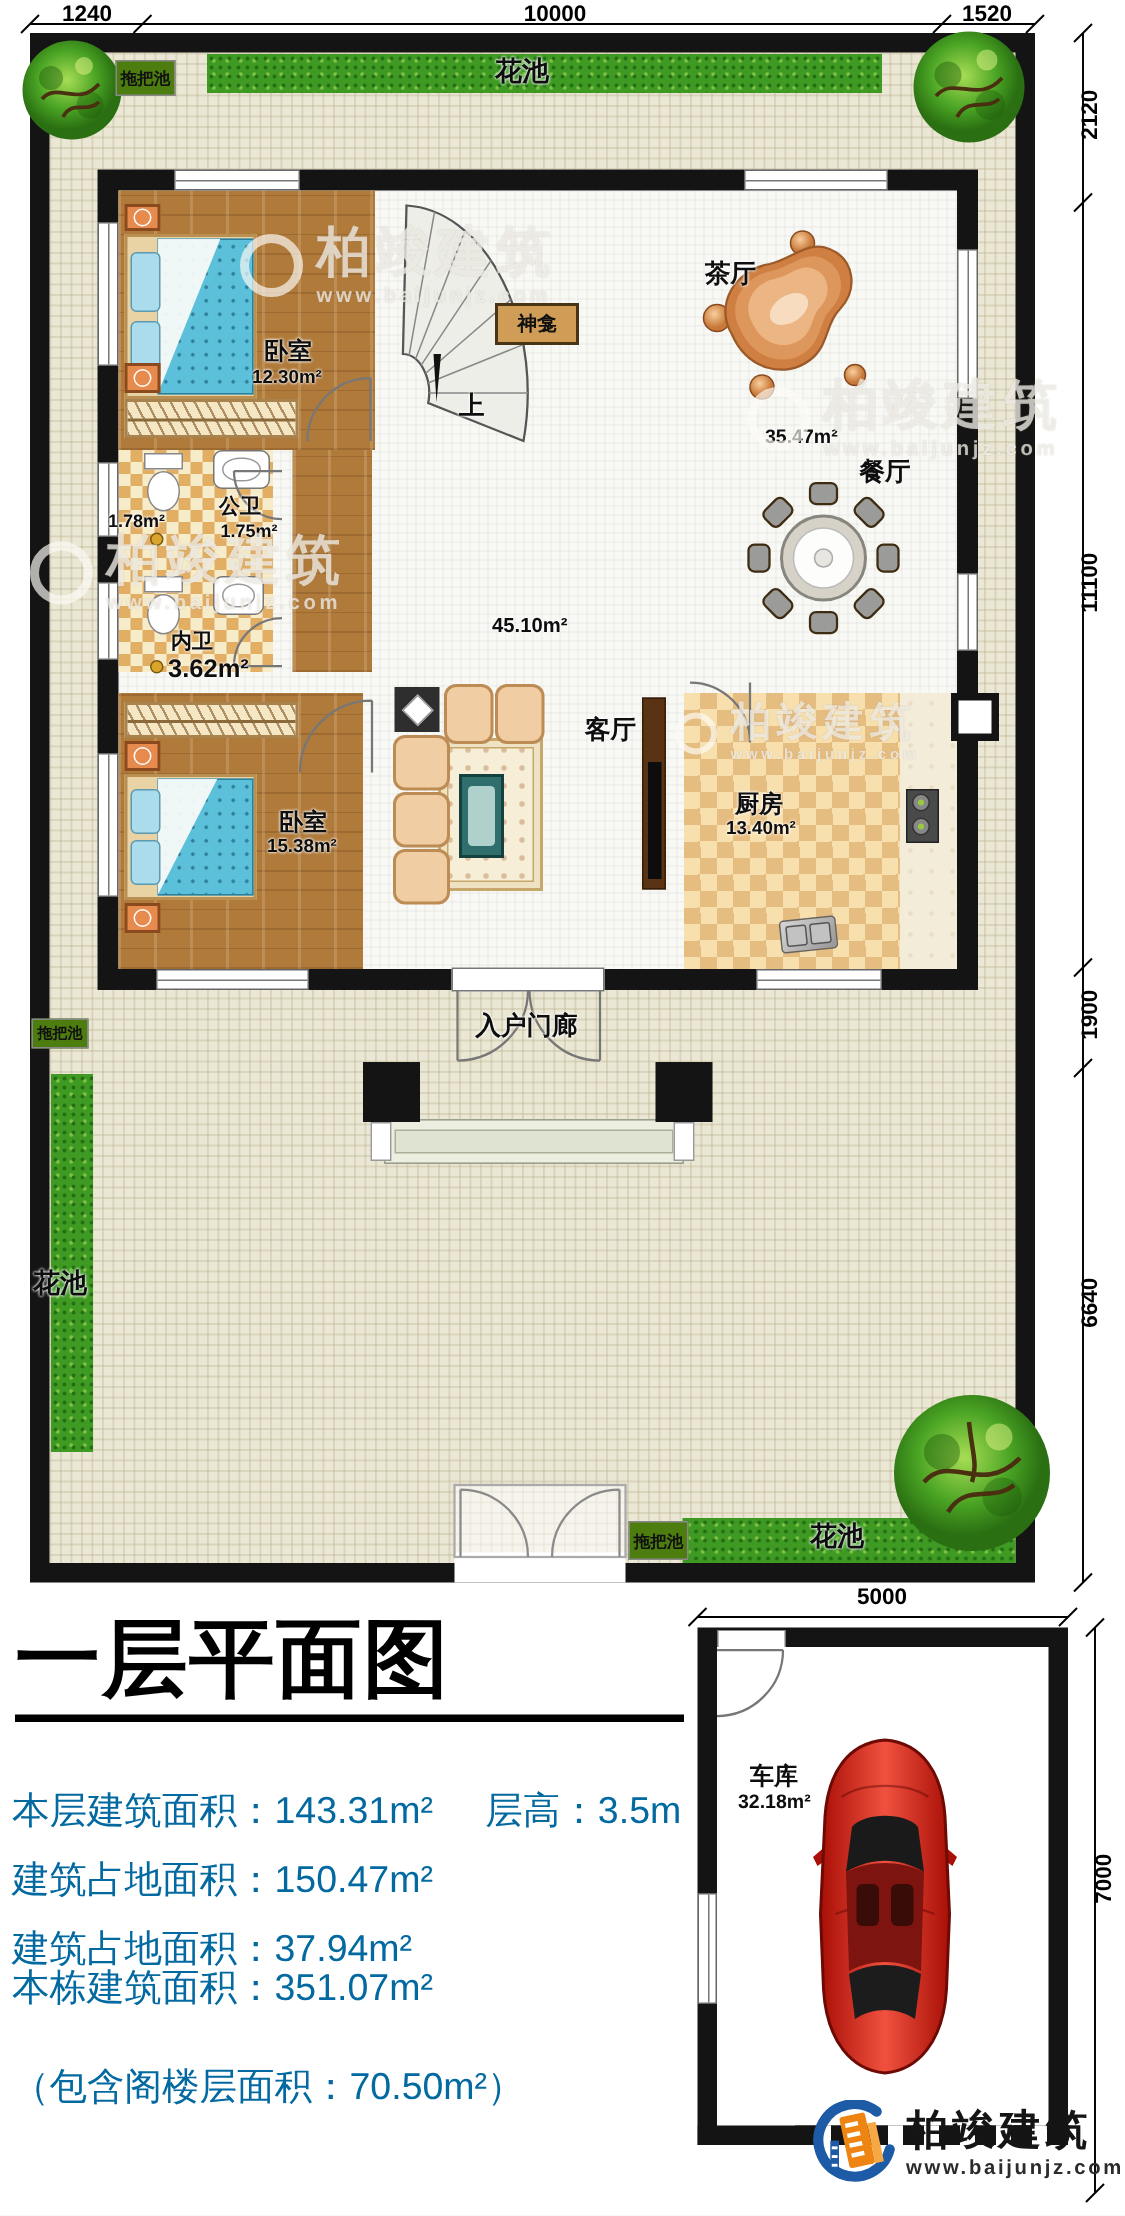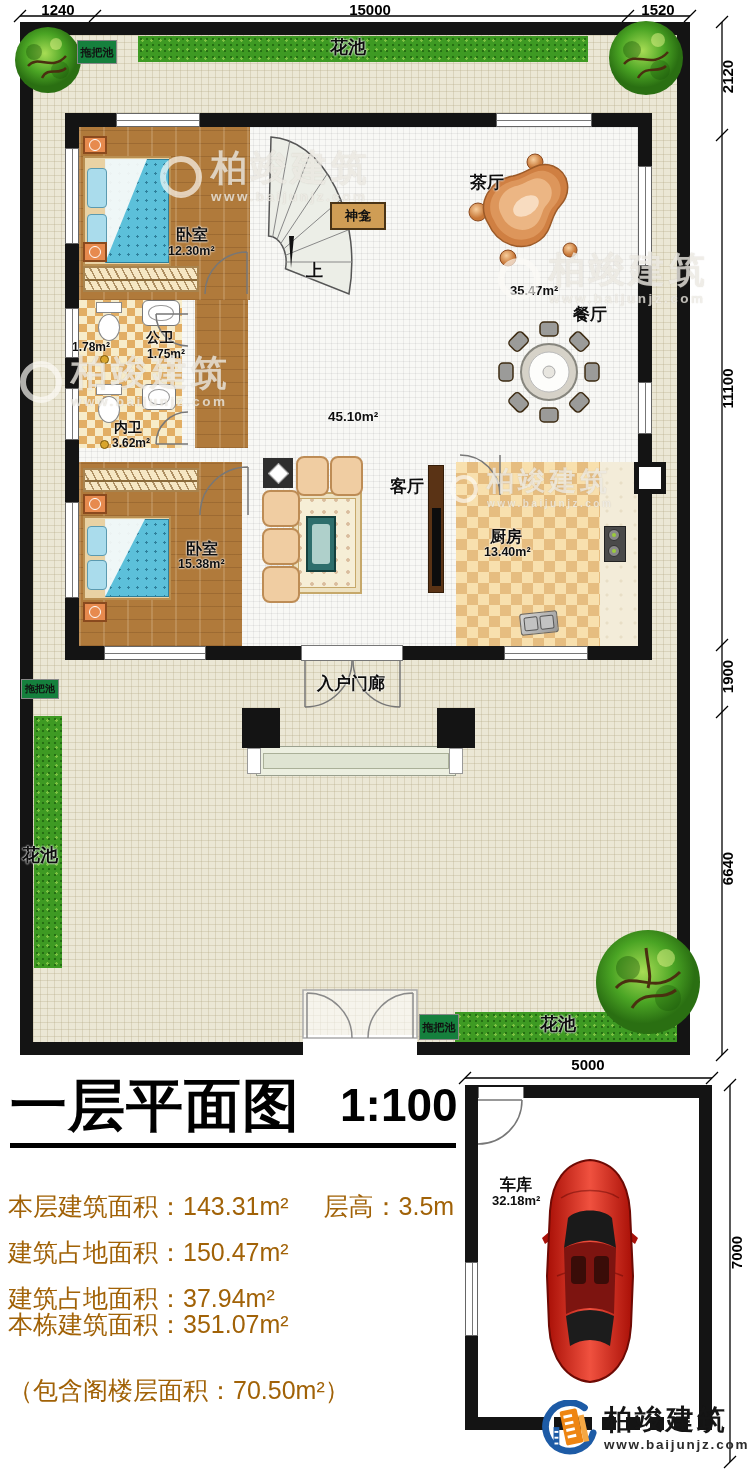--- a/index.html
+++ b/index.html
@@ -16,21 +16,21 @@
   .wall{position:absolute;background:#141414;box-sizing:border-box;}
   .winh,.winv{position:absolute;background:#fff;border:1px solid #666;box-sizing:border-box;}
   .winh::before{content:'';position:absolute;left:0;right:0;top:50%;height:1px;background:#777;}
   .winv::before{content:'';position:absolute;top:0;bottom:0;left:50%;width:1px;background:#777;}
   .sill{position:absolute;background:#fff;border:1px solid #999;box-sizing:border-box;}
   .lbl{position:absolute;font-weight:700;color:#0e0e0e;white-space:nowrap;text-shadow:0 0 2px #fff,0 0 2px #fff;z-index:30;line-height:1.1;}
   .lbl-room{font-size:16px;text-align:center;}
   .lbl-area{font-size:12.5px;}
   .dimlbl{position:absolute;font-size:15px;font-weight:700;color:#000;text-align:center;z-index:25;white-space:nowrap;}
   .vlab{transform:rotate(-90deg);width:70px;}
-  .tag{position:absolute;background:#15803d;border:1px solid #888;font-size:11px;font-weight:700;display:flex;align-items:center;justify-content:center;color:#111;z-index:30;white-space:nowrap;}
+  .tag{position:absolute;background:#4d7c0f;border:1px solid #888;font-size:11px;font-weight:700;display:flex;align-items:center;justify-content:center;color:#111;z-index:30;white-space:nowrap;}
   .shrine{position:absolute;background:#cf9d55;border:2px solid #4a3416;display:flex;align-items:center;justify-content:center;font-size:13px;font-weight:700;color:#111;z-index:22;}
   
   .bed{position:absolute;background:#e9d2a4;border:2px solid #b98f52;z-index:5;box-sizing:border-box;}
   .mattress{position:absolute;background-color:#5cc0da;background-image:radial-gradient(#2e7f9a 1px,transparent 1.3px);background-size:9px 9px;border:1px solid #2e7f9a;box-sizing:border-box;}
   .blanket{position:absolute;background:rgba(252,252,250,.92);clip-path:polygon(0 0,100% 0,0 100%);}
   .pillow{position:absolute;background:#aadcec;border:1px solid #5b9ab0;border-radius:4px;}
   .nstand{position:absolute;background:#e78a4e;border:2px solid #8a4a1e;z-index:6;box-sizing:border-box;}
   .nstand::before{content:'';position:absolute;left:50%;top:50%;width:10px;height:10px;margin:-6px 0 0 -6px;border:1.5px solid #fff;border-radius:50%;}
   .wrd{position:absolute;background-color:#f6e7c4;border:2px solid #a8834e;background-image:repeating-linear-gradient(62deg,rgba(125,85,35,.6) 0 1.5px,transparent 1.5px 7px);z-index:5;box-sizing:border-box;}
   .wrd::after{content:'';position:absolute;left:0;right:0;top:50%;height:1.5px;background:#8a6a3a;}
@@ -63,35 +63,35 @@
   
   .wm{position:absolute;display:flex;align-items:center;color:rgba(252,250,246,.68);z-index:40;pointer-events:none;text-shadow:0 0 1px rgba(140,130,110,.4);}
   .wm .mk{width:30px;height:30px;border:6px solid currentColor;border-radius:50%;margin-right:9px;flex:none;}
   .wm .b{font-size:36px;font-weight:900;letter-spacing:4px;line-height:1;white-space:nowrap;}
   .wm .u{font-size:13.5px;font-weight:700;letter-spacing:2.5px;margin-top:3px;white-space:nowrap;}
   .wm.small .b{font-size:27px;} .wm.small .u{font-size:10px;} .wm.small .mk{width:20px;height:20px;border-width:4px;}
   
   .bigtitle{position:absolute;font-size:57px;font-weight:900;color:#000;letter-spacing:1px;z-index:30;white-space:nowrap;}
   .scaletxt{position:absolute;font-size:46px;font-weight:700;color:#000;z-index:30;}
   .rule{position:absolute;background:#000;z-index:30;}
-  .stat{position:absolute;font-size:25px;color:#a16207;z-index:30;white-space:nowrap;}
+  .stat{position:absolute;font-size:25px;color:#0369a1;z-index:30;white-space:nowrap;}
   
   .logo{position:absolute;display:flex;align-items:center;z-index:50;}
   .logo .txt{margin-left:6px;}
   .logo .brand{font-size:28px;font-weight:900;color:#151515;letter-spacing:3px;line-height:1;white-space:nowrap;}
   .logo .url{font-size:13.5px;font-weight:700;color:#2b2b2b;letter-spacing:1.8px;margin-top:3px;white-space:nowrap;}
   svg.overlay{position:absolute;left:0;top:0;z-index:20;pointer-events:none;}
 </style>
 </head>
 <body>
 
 <div class="canvas">
 
   <div class="dimlbl" style="left:20px;top:1px;width:76px;text-align:center;">1240</div>
-  <div class="dimlbl" style="left:320px;top:1px;width:100px;">15000</div>
+  <div class="dimlbl" style="left:320px;top:1px;width:100px;">10000</div>
   <div class="dimlbl" style="left:620px;top:1px;width:76px;">1520</div>
 
   <div class="dimlbl vlab" style="left:692px;top:68px;">2120</div>
   <div class="dimlbl vlab" style="left:692px;top:380px;">11100</div>
   <div class="dimlbl vlab" style="left:692px;top:668px;">1900</div>
   <div class="dimlbl vlab" style="left:692px;top:860px;">6640</div>
 
   <div class="dimlbl" style="left:550px;top:1056px;width:76px;">5000</div>
   <div class="dimlbl vlab" style="left:701px;top:1244px;">7000</div>
 
@@ -350,21 +350,21 @@
   <div class="lbl lbl-room" style="left:176px;top:226px;">卧室</div>
   <div class="lbl lbl-area" style="left:168px;top:245px;">12.30m²</div>
   <div class="lbl lbl-room" style="left:306px;top:262px;font-size:17px;">上</div>
   <div class="lbl lbl-room" style="left:470px;top:174px;font-size:17px;">茶厅</div>
   <div class="lbl lbl-area" style="left:510px;top:284px;font-size:13px;">35.47m²</div>
   <div class="lbl lbl-room" style="left:573px;top:306px;font-size:17px;">餐厅</div>
   <div class="lbl lbl-area" style="left:72px;top:341px;font-size:12px;">1.78m²</div>
   <div class="lbl lbl-room" style="left:146px;top:330px;font-size:14px;">公卫</div>
   <div class="lbl lbl-area" style="left:147px;top:348px;font-size:12px;">1.75m²</div>
   <div class="lbl lbl-room" style="left:114px;top:420px;font-size:14px;">内卫</div>
-  <div class="lbl lbl-area" style="left:112px;top:437px;font-size:12px;">3.62m²</div>
+  <div class="lbl lbl-area" style="left:112px;top:437px;font-size:17px;">3.62m²</div>
   <div class="lbl lbl-area" style="left:328px;top:410px;font-size:13.5px;">45.10m²</div>
   <div class="lbl lbl-room" style="left:390px;top:478px;font-size:17px;">客厅</div>
   <div class="lbl lbl-room" style="left:490px;top:528px;">厨房</div>
   <div class="lbl lbl-area" style="left:484px;top:546px;">13.40m²</div>
   <div class="lbl lbl-room" style="left:186px;top: 540px;">卧室</div>
   <div class="lbl lbl-area" style="left:178px;top:558px;">15.38m²</div>
   <div class="lbl lbl-room" style="left:317px;top:675px;font-size:17px;">入户门廊</div>
   <div class="lbl lbl-room" style="left:500px;top:1176px;">车库</div>
   <div class="lbl lbl-area" style="left:492px;top:1194px;font-size:13px;">32.18m²</div>
 
@@ -379,21 +379,20 @@
   <div class="wm" style="left:20px;top:355px;">
     <span class="mk"></span>
     <span><span class="b">柏竣建筑</span><div class="u">www.baijunjz.com</div></span>
   </div>
   <div class="wm small" style="left:450px;top:468px;">
     <span class="mk"></span>
     <span><span class="b">柏竣建筑</span><div class="u">www.baijunjz.com</div></span>
   </div>
 
   <div class="bigtitle" style="left:10px;top:1068px;">一层平面图</div>
-  <div class="scaletxt" style="left:340px;top:1078px;">1:100</div>
   <div class="rule" style="left:10px;top:1143px;width:446px;height:5px;"></div>
   <div class="stat" style="left:8px;top:1190px;">
     <span>本层建筑面积：143.31m²</span>
     <span style="margin-left:28px;">层高：3.5m</span>
   </div>
   <div class="stat" style="left:8px;top:1236px;">建筑占地面积：150.47m²</div>
   <div class="stat" style="left:8px;top:1282px;">建筑占地面积：37.94m²</div>
   <div class="stat" style="left:8px;top:1308px;">本栋建筑面积：351.07m²</div>
   <div class="stat" style="left:8px;top:1374px;">（包含阁楼层面积：70.50m²）</div>
 

